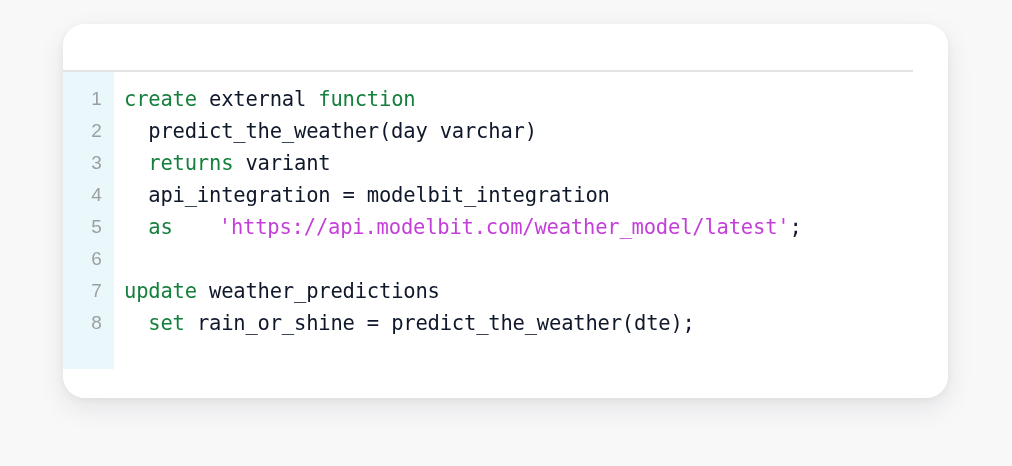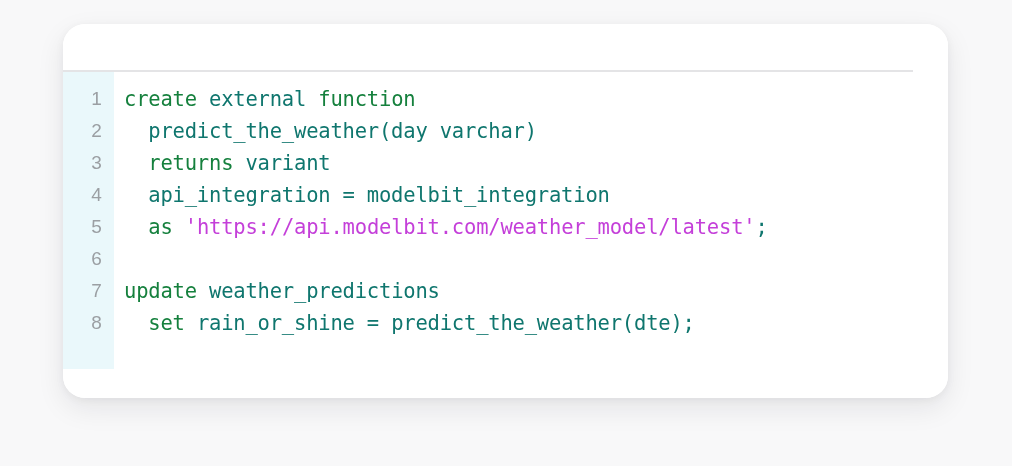--- a/index.html
+++ b/index.html
@@ -95,22 +95,22 @@
     line-height: 32px;
     white-space: pre;
     color: #1d2023;
     letter-spacing: -0.2px;
   }
   .code-line {
     height: 32px;
     line-height: 32px;
   }
   .tok-kw   { color: #15803d; }
-  .tok-str  { color: #c43fd9; }
-  .tok-txt  { color: #0f766e; }
+  .tok-str  { color: #c43fd9; margin-left: 34px; }
+  .tok-txt  { color: #0f172a; }
 </style>
 </head>
 <body>
 
 <div class="stage">
 
   <div class="code-card">
 
     <div class="card-header"></div>
     <div class="card-header-divider"></div>

